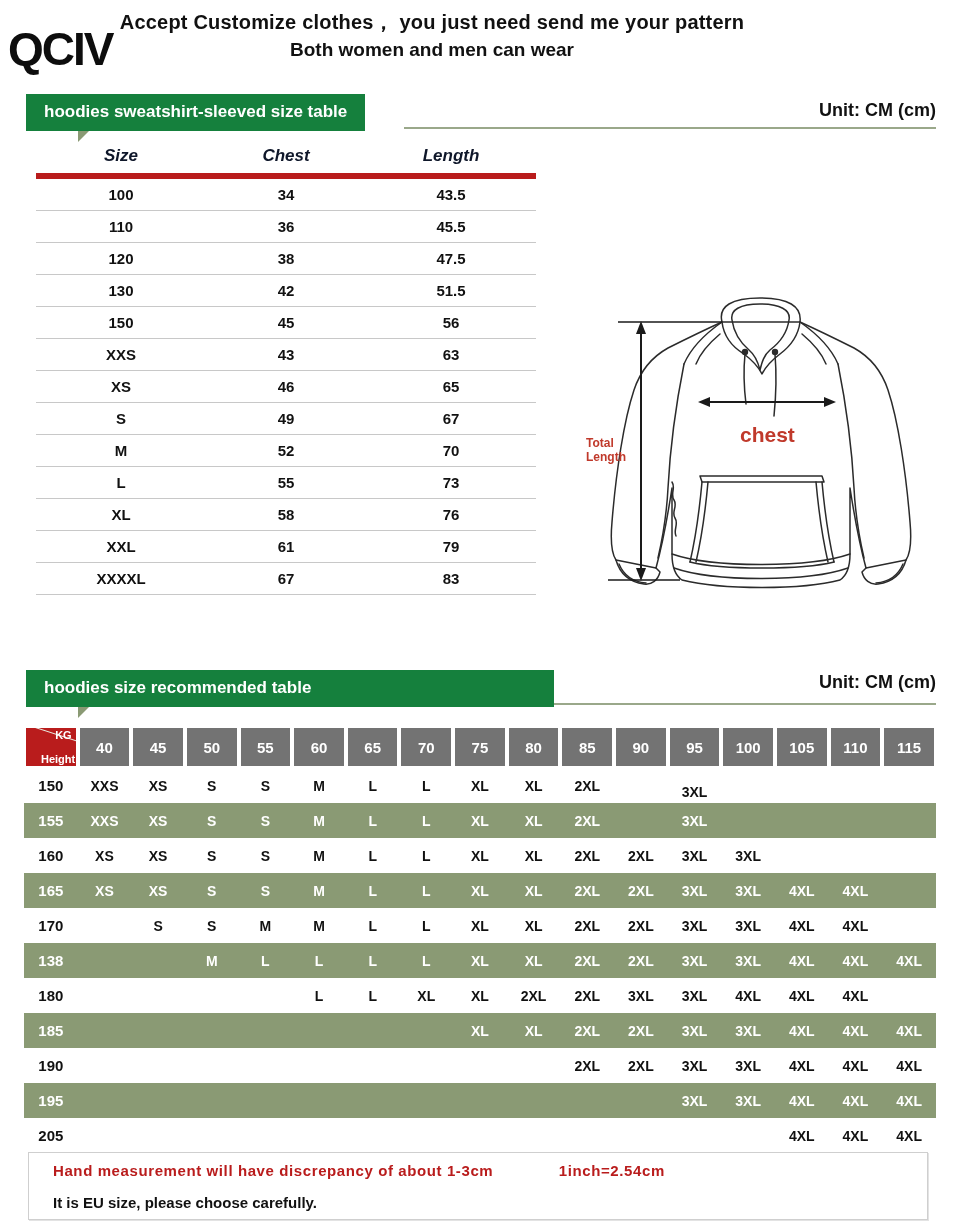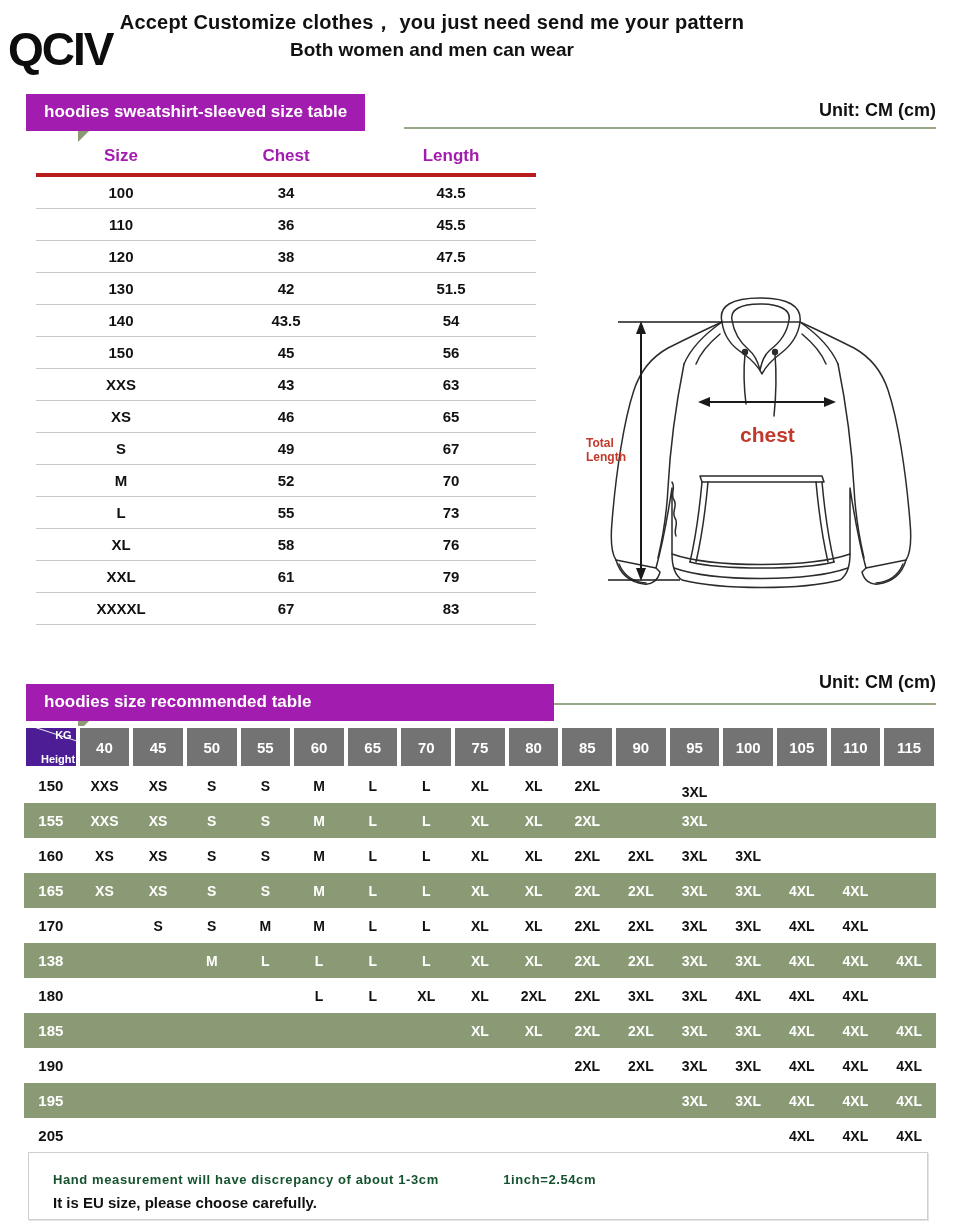--- a/index.html
+++ b/index.html
@@ -23,21 +23,21 @@
     font-size:20px;font-weight:700;letter-spacing:.2px;color:#111;
     line-height:28px;
   }
   #headline .l2{
     font-size:19px;font-weight:700;color:#111;line-height:28px;
   }
 
   
   .banner-wrap{position:absolute;left:26px;}
   .banner{
-    background:#a21caf;color:#fff;font-weight:700;font-size:17px;
+    background:#15803d;color:#fff;font-weight:700;font-size:17px;
     padding:8px 18px 9px 18px;display:inline-block;line-height:20px;
     position:relative;white-space:nowrap;
   }
   .banner-tail{
     position:absolute;left:52px;bottom:-11px;width:0;height:0;
     border-left:11px solid #8a9a74;
     border-bottom:11px solid transparent;
   }
   .unit{
     position:absolute;right:24px;font-size:18px;font-weight:700;color:#111;
@@ -45,22 +45,23 @@
   .rule{
     position:absolute;height:2px;background:#9aa88a;
   }
 
   
   #sizeTable{
     position:absolute;left:36px;top:142px;width:500px;
     border-collapse:collapse;
   }
   #sizeTable th{
-    font-size:17px;font-weight:700;padding:4px 0 7px 0;color:#a21caf;
-    border-bottom:4px solid #b91c1c;
+    font-size:17px;font-weight:700;padding:4px 0 7px 0;color:#0f172a;
+    border-bottom:6px solid #b91c1c;
+    font-style:italic;
   }
   #sizeTable td{
     font-size:15px;font-weight:700;text-align:center;color:#111;
     padding:6px 0 6px 0;border-bottom:1px solid #c8c8c8;
     height:19px;
   }
   #sizeTable tr:last-child td{border-bottom:1px solid #c8c8c8;}
   #sizeTable col.c1{width:34%;}
   #sizeTable col.c2{width:32%;}
   #sizeTable col.c3{width:34%;}
@@ -77,21 +78,21 @@
   }
   #recTable td,#recTable th{
     text-align:center;vertical-align:middle;
     font-size:14px;font-weight:700;height:30px;padding:0;
   }
   #recTable thead th{
     background:#737373;color:#fff;font-size:15px;
     border:2px solid #fff;height:38px;
   }
   #recTable thead th.corner{
-    position:relative;background:#4c1d95;color:#fff;padding:0;
+    position:relative;background:#b91c1c;color:#fff;padding:0;
   }
   .corner-inner{position:relative;width:100%;height:38px;}
   .corner-kg{position:absolute;right:4px;top:1px;font-size:11px;}
   .corner-h{position:absolute;left:3px;bottom:1px;font-size:11px;padding-left:12px;}
   .corner-slash{
     position:absolute;left:0;top:0;width:100%;height:100%;
     overflow:hidden;
   }
   .corner-slash:after{
     content:"";position:absolute;left:-6px;top:-6px;
@@ -104,22 +105,22 @@
   #recTable tbody td.h{font-size:15px;}
   .nudge{position:relative;top:6px;}
 
   
   #note{
     position:absolute;left:28px;top:1152px;width:898px;height:66px;
     border:1px solid #cfcfcf;background:#fff;
     box-shadow:1px 1px 0 #e3e3e3;
   }
   #note .row1{
-    position:absolute;left:24px;top:19px;font-size:13px;font-weight:700;
-    letter-spacing:.6px;color:#14532d;white-space:nowrap;
+    position:absolute;left:24px;top:9px;font-size:15px;font-weight:700;
+    letter-spacing:.6px;color:#b91c1c;white-space:nowrap;
   }
   #note .row1 .gap{display:inline-block;width:56px;}
   #note .row2{
     position:absolute;left:24px;top:41px;font-size:15px;font-weight:700;
     color:#111;white-space:nowrap;
   }
 </style>
 </head>
 <body>
 
@@ -167,25 +168,20 @@
         <td>120</td>
         <td>38</td>
         <td>47.5</td>
       </tr>
       <tr>
         <td>130</td>
         <td>42</td>
         <td>51.5</td>
       </tr>
       <tr>
-        <td>140</td>
-        <td>43.5</td>
-        <td>54</td>
-      </tr>
-      <tr>
         <td>150</td>
         <td>45</td>
         <td>56</td>
       </tr>
       <tr>
         <td>XXS</td>
         <td>43</td>
         <td>63</td>
       </tr>
       <tr>
@@ -295,21 +291,21 @@
       <line x1="36" y1="288" x2="108" y2="288" stroke-width="1.4"></line>
     </g>
 
     <text class="redtxt" x="168" y="150" font-size="21" font-weight="700">chest</text>
     <text class="redtxt" x="14" y="155" font-size="12" font-weight="700">Total</text>
     <text class="redtxt" x="14" y="169" font-size="12" font-weight="700">Length</text>
   </svg>
 </div>
 
 <div class="rule" style="left:536px;top:703px;width:400px;"></div>
-<div class="banner-wrap" style="top:684px;">
+<div class="banner-wrap" style="top:670px;">
   <div class="banner" style="width:492px;">
     <span>hoodies size recommended table</span>
     <span class="banner-tail"></span>
   </div>
 </div>
 <div class="unit" style="top:672px;">Unit: CM (cm)</div>
 
 <table id="recTable">
   <thead>
     <tr>

